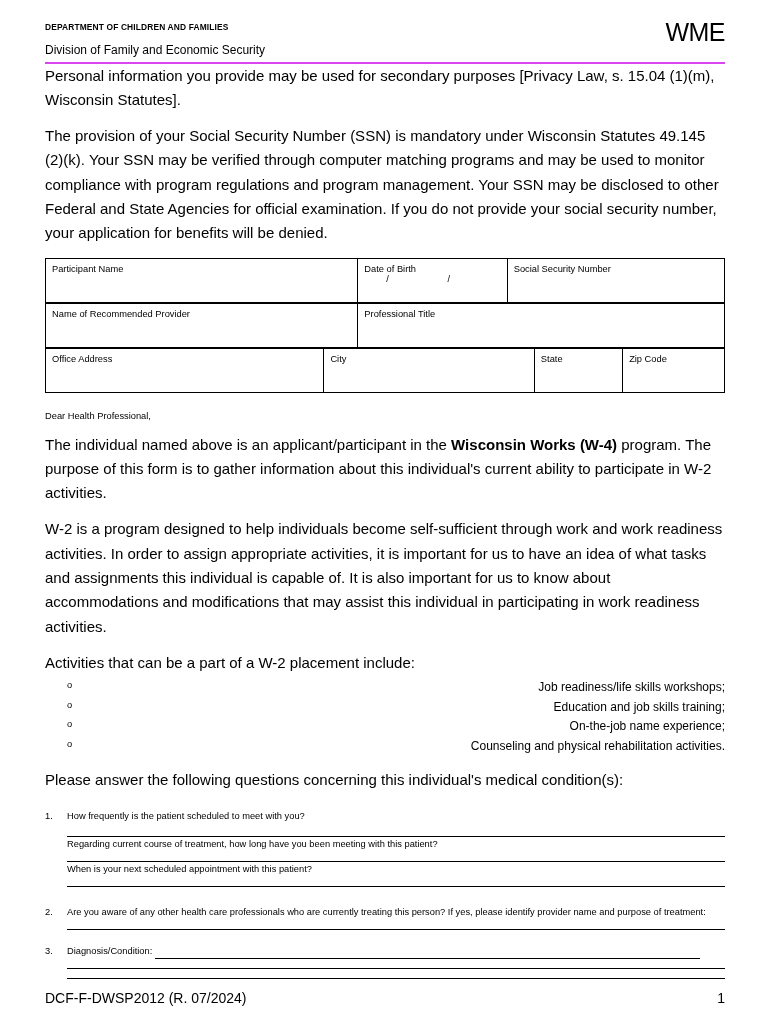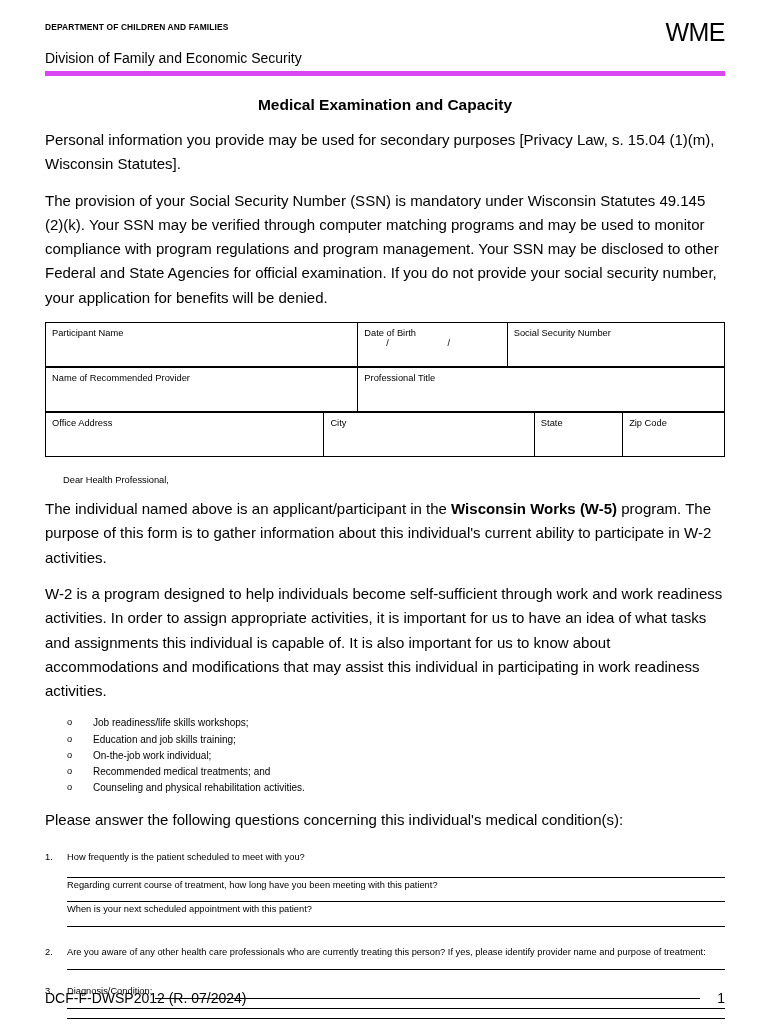--- a/index.html
+++ b/index.html
@@ -21,34 +21,34 @@
     height: 1024px;
     box-sizing: border-box;
     padding: 22px 45px 0 45px;
   }
 
   
   .header {
     display: flex;
     align-items: flex-start;
     justify-content: space-between;
-    border-bottom: 5px solid #d946ef;
+    border-bottom: 2px solid #d946ef;
     padding-bottom: 4px;
   }
   .dept-block {
     line-height: 1.25;
   }
   .dept-name {
     font-size: 8.4px;
     font-weight: bold;
     letter-spacing: 0.15px;
   }
   .div-name {
-    font-size: 14px;
-    margin-top: 17px;
+    font-size: 12px;
+    margin-top: 10px;
   }
   .wme-logo {
     font-size: 25px;
     font-weight: normal;
     letter-spacing: -0.5px;
     line-height: 1;
     margin-top: -2px;
   }
 
   
@@ -90,35 +90,36 @@
   .dob-slashes {
     font-size: 9.3px;
     padding-left: 22px;
     padding-top: 12px;
     letter-spacing: 28px;
   }
 
   
   .salutation {
     font-size: 9.3px;
-    margin: 0 0 12px 18px;
+    margin: 0 0 12px 0;
   }
   .bold { font-weight: bold; }
 
   
   ul.activity-list {
     list-style: none;
     margin: 3px 0 12px 0;
     padding: 0 0 0 22px;
   }
   ul.activity-list li {
-    font-size: 10px;
+    font-size: 12px;
     line-height: 1.62;
     position: relative;
     padding-left: 26px;
+    text-align: right;
   }
   ul.activity-list li:before {
     content: "o";
     position: absolute;
     left: 0;
     top: 0;
     font-size: 9.3px;
   }
 
   
@@ -172,21 +173,20 @@
 <div class="page">
 
   <div class="header">
     <div class="dept-block">
       <div class="dept-name">DEPARTMENT OF CHILDREN AND FAMILIES</div>
       <div class="div-name">Division of Family and Economic Security</div>
     </div>
     <div class="wme-logo">WME</div>
   </div>
 
-  <div class="form-title">Medical Examination and Capacity</div>
 
   <p class="body-text">Personal information you provide may be used for secondary purposes [Privacy Law, s. 15.04 (1)(m), Wisconsin Statutes].</p>
   <p class="body-text">The provision of your Social Security Number (SSN) is mandatory under Wisconsin Statutes 49.145 (2)(k). Your SSN may be verified through computer matching programs and may be used to monitor compliance with program regulations and program management. Your SSN may be disclosed to other Federal and State Agencies for official examination. If you do not provide your social security number, your application for benefits will be denied.</p>
 
   <table class="field-table">
     <tbody>
         <tr>
       <td style="width:46%">
         <span class="field-label">Participant Name</span>
       </td>
@@ -229,30 +229,30 @@
       <td style="width:15%">
         <span class="field-label">Zip Code</span>
       </td>
     </tr>
   </tbody>
     </table>
 
   <p class="salutation">Dear Health Professional,</p>
 
   <p class="body-text">
-    <span>The individual named above is an applicant/participant in the </span><span class="bold">Wisconsin Works (W-5)</span><span> program. The purpose of this form is to gather information about this individual's current ability to participate in W-2 activities.</span>
+    <span>The individual named above is an applicant/participant in the </span><span class="bold">Wisconsin Works (W-4)</span><span> program. The purpose of this form is to gather information about this individual's current ability to participate in W-2 activities.</span>
   </p>
 
   <p class="body-text">W-2 is a program designed to help individuals become self-sufficient through work and work readiness activities. In order to assign appropriate activities, it is important for us to have an idea of what tasks and assignments this individual is capable of. It is also important for us to know about accommodations and modifications that may assist this individual in participating in work readiness activities.</p>
 
+  <p class="body-text tight" style="margin-bottom:0">Activities that can be a part of a W-2 placement include:</p>
   <ul class="activity-list">
     <li>Job readiness/life skills workshops;</li>
     <li>Education and job skills training;</li>
-    <li>On-the-job work individual;</li>
-    <li>Recommended medical treatments; and</li>
+    <li>On-the-job name experience;</li>
     <li>Counseling and physical rehabilitation activities.</li>
   </ul>
 
   <p class="body-text" style="margin-bottom:17px">Please answer the following questions concerning this individual's medical condition(s):</p>
 
   <div class="question">
     <div class="q-num">1.</div>
     <div class="q-body">
       <div class="q-text">How frequently is the patient scheduled to meet with you?</div>
       <div class="rule"></div>

